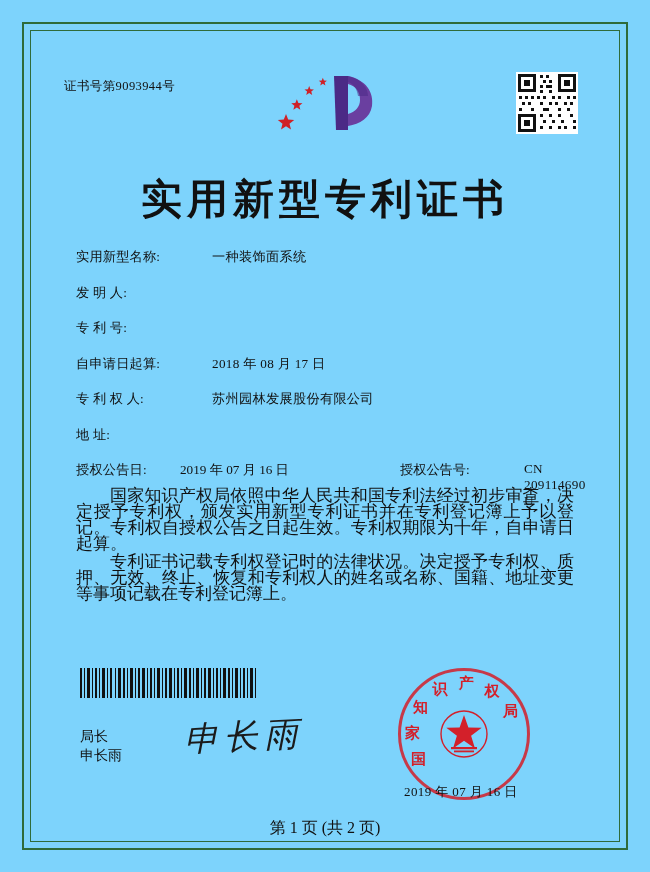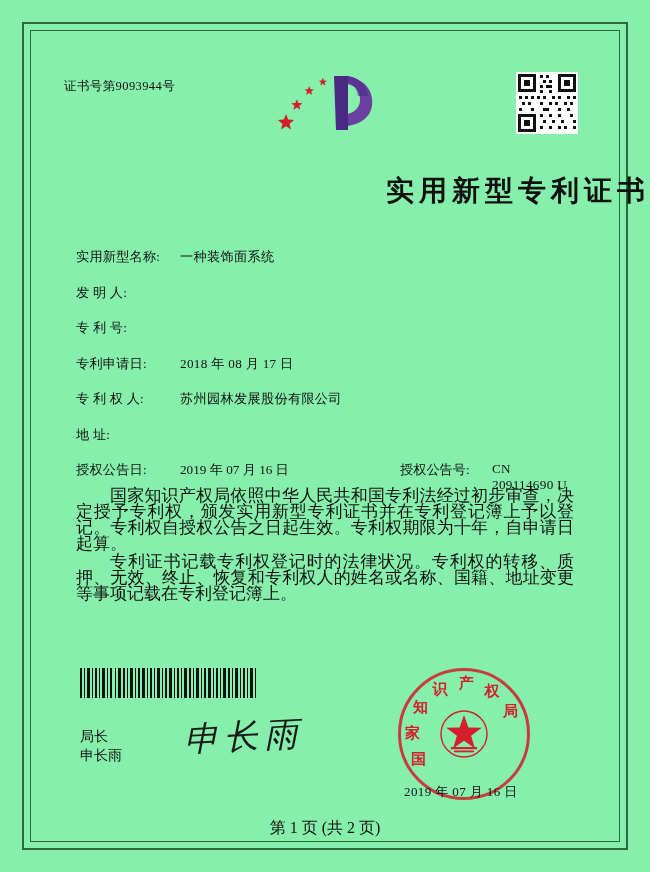--- a/index.html
+++ b/index.html
@@ -13,21 +13,21 @@
     font-family: "Liberation Serif", serif;
     color: #1a1a1a;
     position: relative;
     overflow: hidden;
   }
   .page {
     position: absolute;
     left: 0; top: 0;
     width: 650px;
     height: 872px;
-    background: #86efac;
+    background: #7dd3fc;
   }
   .border-outer {
     position: absolute;
     left: 22px; top: 22px;
     width: 606px; height: 828px;
     border: 2px solid #2f6b3a;
     box-sizing: border-box;
   }
   .border-inner {
     position: absolute;
@@ -63,22 +63,22 @@
     top: 72px;
     width: 62px;
     height: 62px;
   }
 
   
   .doc-title {
     position: absolute;
     left: 0; right: 0;
     top: 172px;
-    text-align: right;
-    font-size: 28px;
+    text-align: center;
+    font-size: 41px;
     font-weight: bold;
     letter-spacing: 5px;
     color: #111;
     font-family: "DejaVu Serif", serif;
   }
 
   
   .fields {
     position: absolute;
     left: 76px;
@@ -94,20 +94,21 @@
   }
   .row .label {
     width: 104px;
     flex: 0 0 104px;
     letter-spacing: 0.2px;
     white-space: nowrap;
   }
   .row .value {
     flex: 1 1 auto;
     letter-spacing: 0.3px;
+    margin-left: 32px;
   }
   .row.two-col .col2-label {
     width: 92px;
     flex: 0 0 92px;
     white-space: nowrap;
   }
   .row.two-col .col1 {
     flex: 0 0 220px;
   }
 
@@ -305,41 +306,41 @@
       <div class="label">实用新型名称:</div>
       <div class="value">一种装饰面系统</div>
     </div>
     <div class="row">
       <div class="label">发  明  人:</div>
     </div>
     <div class="row">
       <div class="label">专  利  号:</div>
     </div>
     <div class="row">
-      <div class="label">专利申请日:</div>
+      <div class="label">自申请日起算:</div>
       <div class="value">2018 年 08 月 17 日</div>
     </div>
     <div class="row">
       <div class="label">专 利 权 人:</div>
       <div class="value">苏州园林发展股份有限公司</div>
     </div>
     <div class="row">
       <div class="label">地      址:</div>
     </div>
     <div class="row two-col">
       <div class="label">授权公告日:</div>
       <div class="col1">2019 年 07 月 16 日</div>
       <div class="col2-label">授权公告号:</div>
       <div class="value">CN 209114690 U</div>
     </div>
   </div>
 
   <div class="body-text">
     <p>国家知识产权局依照中华人民共和国专利法经过初步审查，决定授予专利权，颁发实用新型专利证书并在专利登记簿上予以登记。专利权自授权公告之日起生效。专利权期限为十年，自申请日起算。</p>
-    <p>专利证书记载专利权登记时的法律状况。专利权的转移、质押、无效、终止、恢复和专利权人的姓名或名称、国籍、地址变更等事项记载在专利登记簿上。</p>
+    <p>专利证书记载专利权登记时的法律状况。决定授予专利权、质押、无效、终止、恢复和专利权人的姓名或名称、国籍、地址变更等事项记载在专利登记簿上。</p>
   </div>
 
   <div class="barcode">
     <svg viewBox="0 0 176 30" width="176" height="30">
       <g fill="#111">
         <rect x="0" y="0" width="2" height="30"></rect>
           <rect x="4" y="0" width="1" height="30"></rect>
           <rect x="7" y="0" width="3" height="30"></rect>
         <rect x="12" y="0" width="1" height="30"></rect>
           <rect x="15" y="0" width="2" height="30"></rect>

